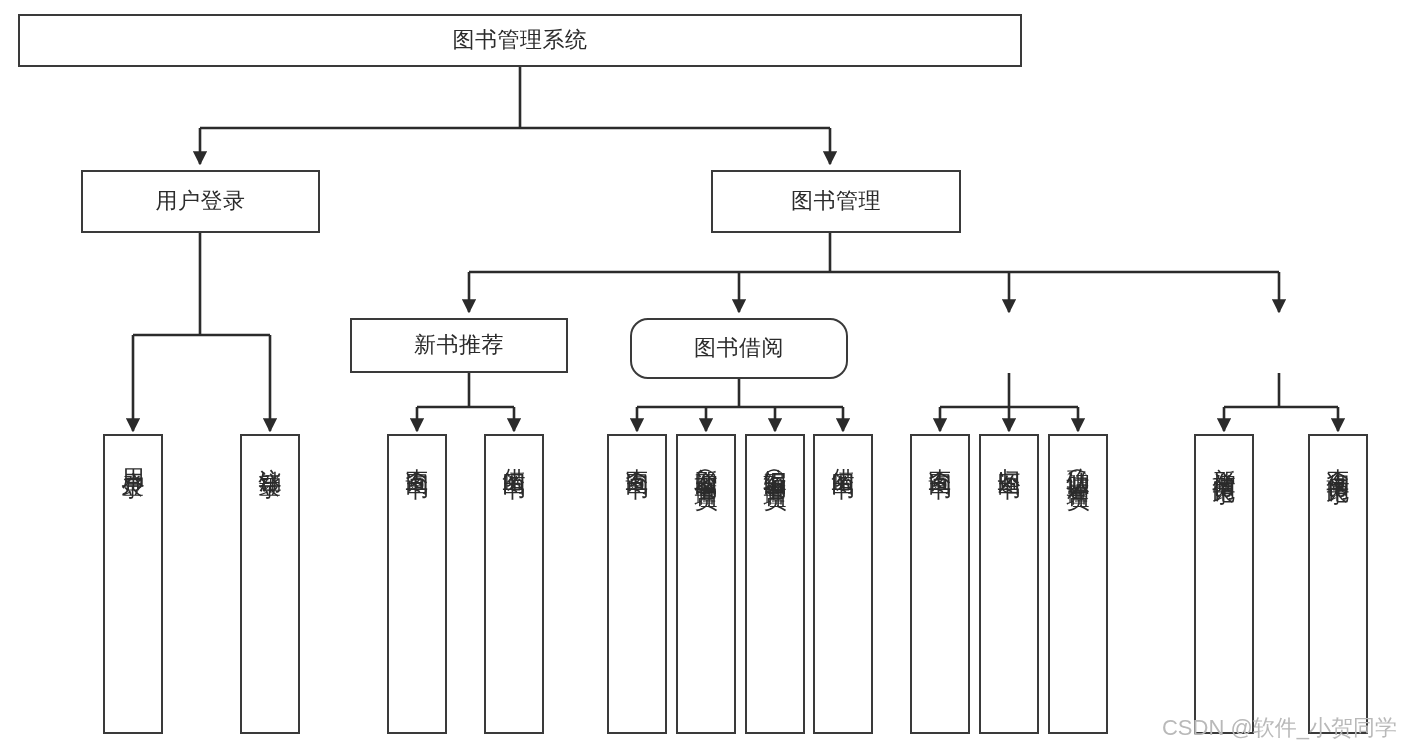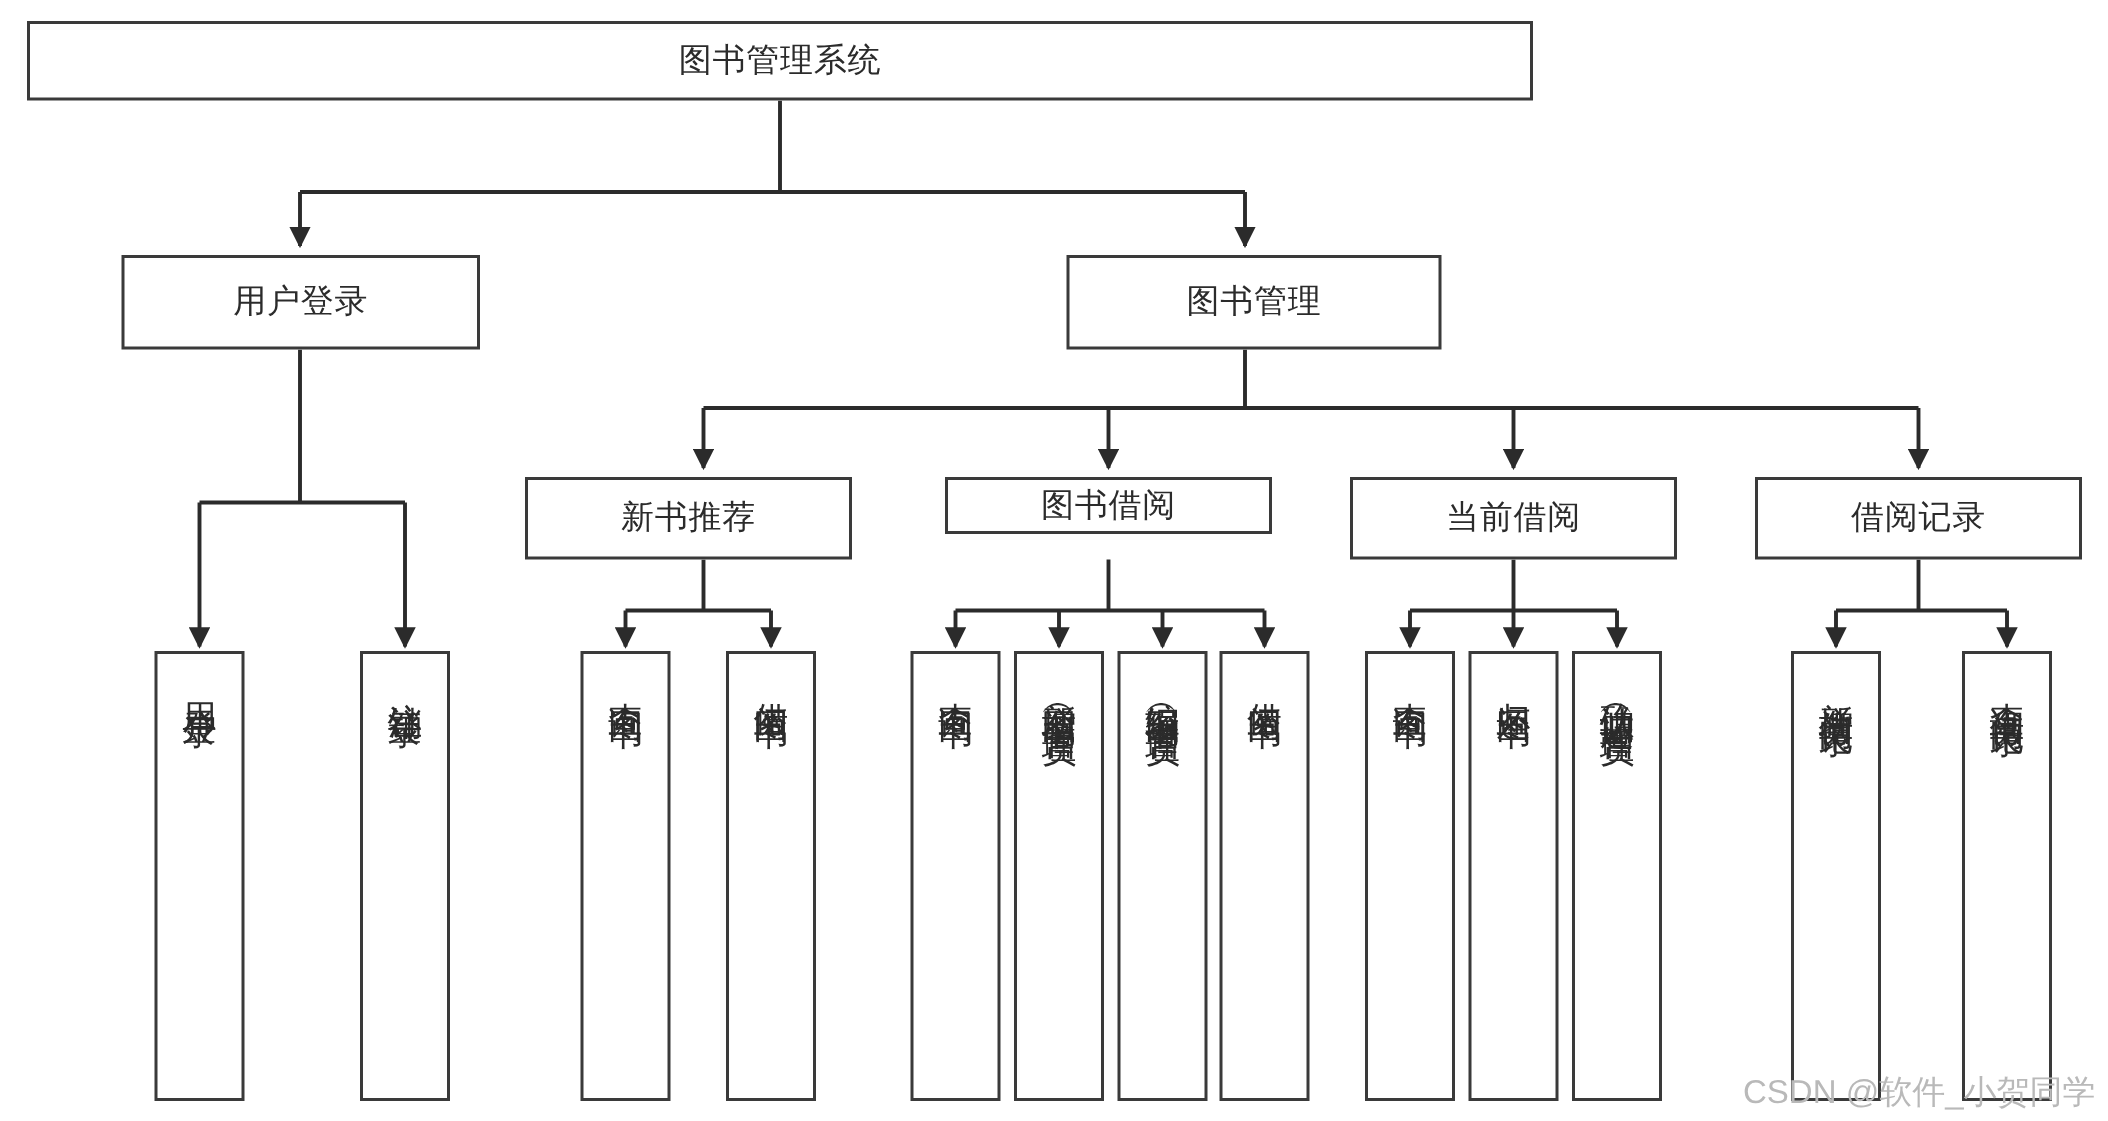--- a/index.html
+++ b/index.html
@@ -133,28 +133,22 @@
   <div class="node horiz" style="left:81px; top:170px; width:239px; height:63px;">
     <span class="node-label">用户登录</span>
   </div>
   <div class="node horiz" style="left:711px; top:170px; width:250px; height:63px;">
     <span class="node-label">图书管理</span>
   </div>
 
   <div class="node horiz" style="left:350px; top:318px; width:218px; height:55px;">
     <span class="node-label">新书推荐</span>
   </div>
-  <div class="node horiz" style="left:630px; top:318px; width:218px; height:38px;">
+  <div class="node horiz" style="left:630px; top:318px; width:218px; height:61px;border-radius:18px;">
     <span class="node-label">图书借阅</span>
-  </div>
-  <div class="node horiz" style="left:900px; top:318px; width:218px; height:55px;">
-    <span class="node-label">当前借阅</span>
-  </div>
-  <div class="node horiz" style="left:1170px; top:318px; width:218px; height:55px;">
-    <span class="node-label">借阅记录</span>
   </div>
 
   <div class="node vert" style="left:103px; top:434px; width:60px; height:300px;">
     <span class="node-label">用户登录</span>
   </div>
   <div class="node vert" style="left:240px; top:434px; width:60px; height:300px;">
     <span class="node-label">注销登录</span>
   </div>
 
   <div class="node vert" style="left:387px; top:434px; width:60px; height:300px;">

